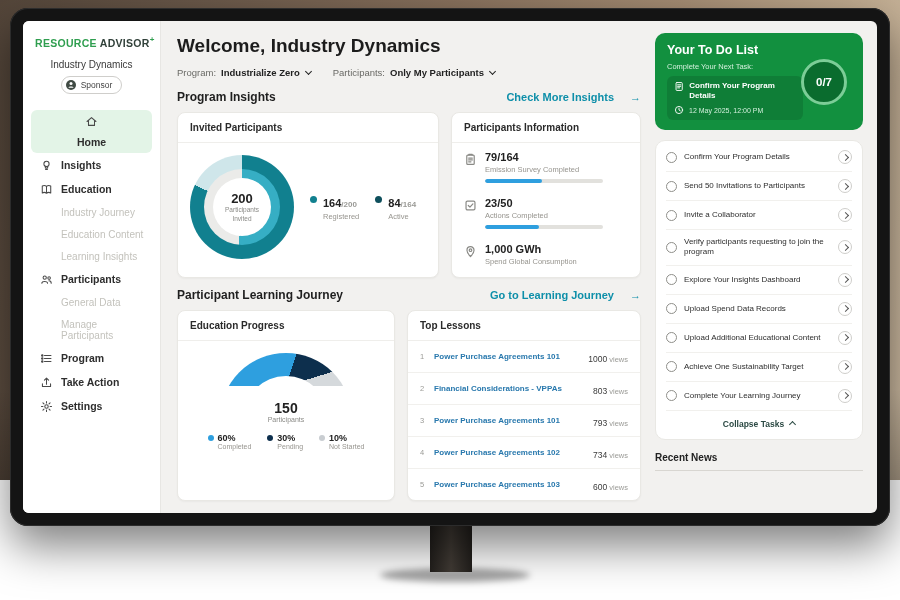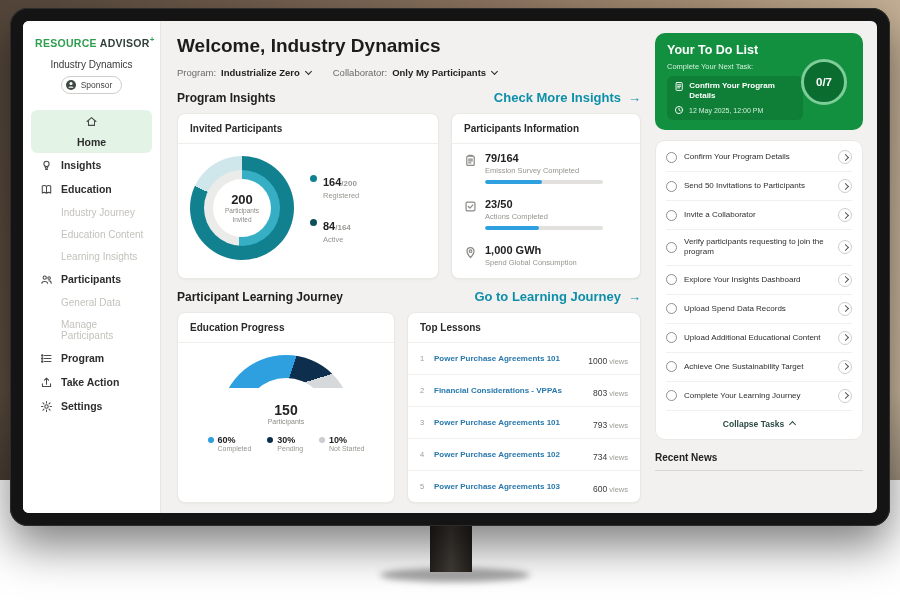--- a/index.html
+++ b/index.html
@@ -43,40 +43,40 @@
   .filters{display:flex;align-items:center;gap:8px;font-size:9.5px;color:#6a6a66;margin-bottom:12px;}
   .fgroup{display:flex;align-items:center;gap:5px;margin-right:14px;}
   .fval{display:inline-flex;align-items:center;gap:6px;background:none;border:none;font-weight:bold;
     color:#222;font-size:9.5px;cursor:pointer;font-family:inherit;}
   .chev{display:inline-block;width:5px;height:5px;border-right:1.5px solid currentColor;border-bottom:1.5px solid currentColor;}
   .chev.down{transform:rotate(45deg);margin-top:-2px;}
   .chev.right{transform:rotate(-45deg);}
   .chev.up{transform:rotate(-135deg);margin-top:2px;}
   .sec-row{display:flex;justify-content:space-between;align-items:center;margin:4px 0 8px;}
   .sec-title{font-size:12px;font-weight:bold;color:#1f1f1f;}
-  .sec-link{display:flex;align-items:center;gap:7px;font-size:13px;font-weight:bold;color:#0e8fa9;
+  .sec-link{display:flex;align-items:center;gap:16px;font-size:11px;font-weight:bold;color:#0e8fa9;
     text-decoration:none;cursor:pointer;}
   .cards-row{display:flex;gap:12px;margin-bottom:10px;}
   .card{background:#fff;border-radius:8px;border:1px solid #e9e8e4;box-shadow:0 1px 2px rgba(0,0,0,.04);}
   .card-title{font-size:10px;font-weight:bold;color:#2a2a2a;padding:9px 12px;border-bottom:1px solid #efeeeb;}
 
   
   .card.invited{width:262px;}
   .invited-body{display:flex;align-items:center;padding:12px;}
   .donut{width:104px;height:104px;border-radius:50%;
     background:conic-gradient(#11808f 0 295deg,#cfe6ea 295deg 360deg);
     display:flex;align-items:center;justify-content:center;}
   .d2{width:76px;height:76px;border-radius:50%;
     background:conic-gradient(#36aec4 0 185deg,#ebebe9 185deg 360deg);
     display:flex;align-items:center;justify-content:center;}
   .d3{width:58px;height:58px;border-radius:50%;background:#fff;display:flex;flex-direction:column;
     align-items:center;justify-content:center;text-align:center;}
   .dval{font-size:13px;font-weight:bold;color:#222;}
   .dlab{font-size:6.5px;color:#8b8b87;line-height:1.25;width:48px;}
-  .dlegend{display:flex;flex-direction:column;gap:16px;justify-content:center;padding-left:16px;}
+  .dlegend{display:flex;flex-direction:row;gap:16px;justify-content:center;padding-left:16px;}
   .litem{display:flex;gap:6px;align-items:flex-start;}
   .ldot{width:7px;height:7px;min-width:7px;border-radius:50%;margin-top:3px;}
   .ldot.teal{background:#11808f;} .ldot.darkteal{background:#0e4f5c;}
   .lv{font-size:11px;font-weight:bold;color:#222;}
   .lof{font-size:8px;color:#9a9a96;font-weight:bold;}
   .ll{font-size:7.5px;color:#97958f;margin-top:1px;}
 
   
   .card.pinfo{flex:1;}
   .stat{display:flex;gap:8px;padding:8px 12px 6px;align-items:flex-start;}
@@ -251,21 +251,21 @@
 
         <div class="filters">
           <div class="fgroup">
             <span>Program:</span>
             <button class="fval">
               <span>Industrialize Zero</span>
               <i class="chev down"></i>
             </button>
           </div>
           <div class="fgroup">
-            <span>Collaborator:</span>
+            <span>Participants:</span>
             <button class="fval">
               <span>Only My Participants</span>
               <i class="chev down"></i>
             </button>
           </div>
         </div>
 
         <div class="sec-row">
           <span class="sec-title">Program Insights</span>
           <a class="sec-link">

